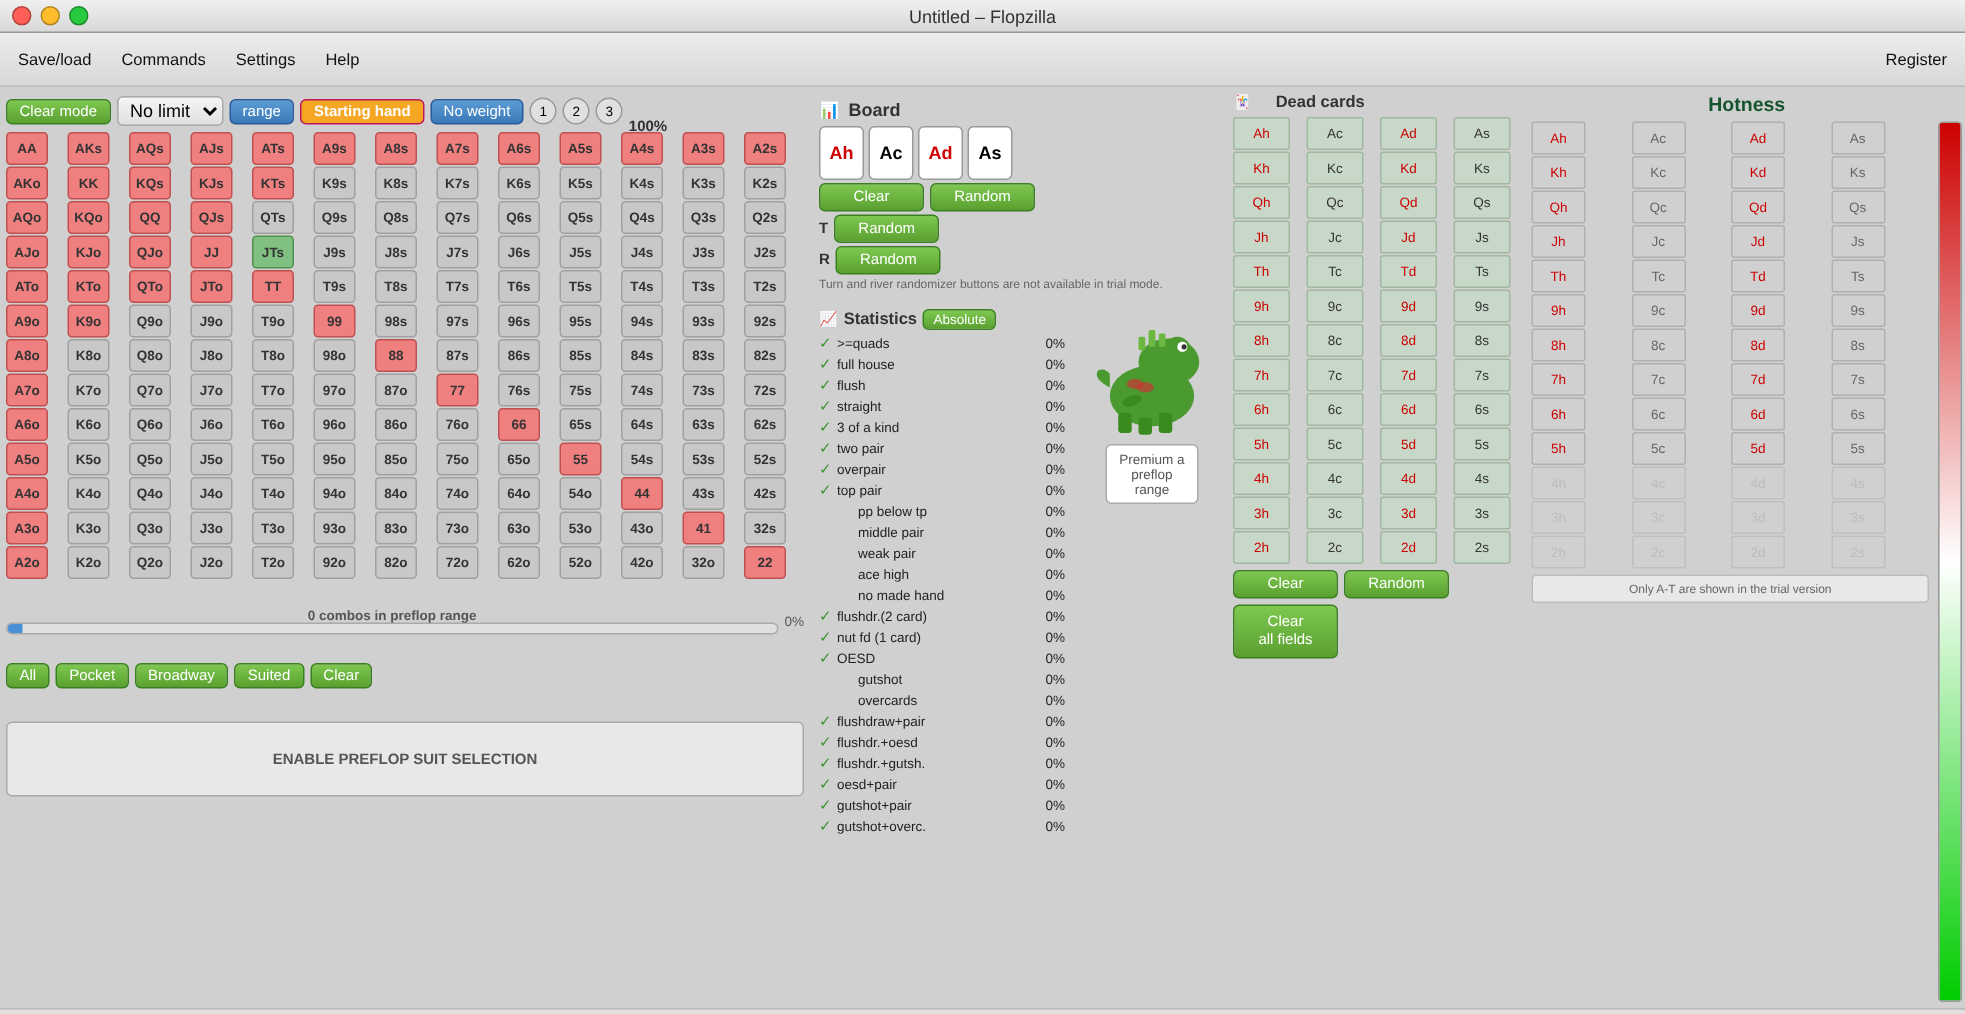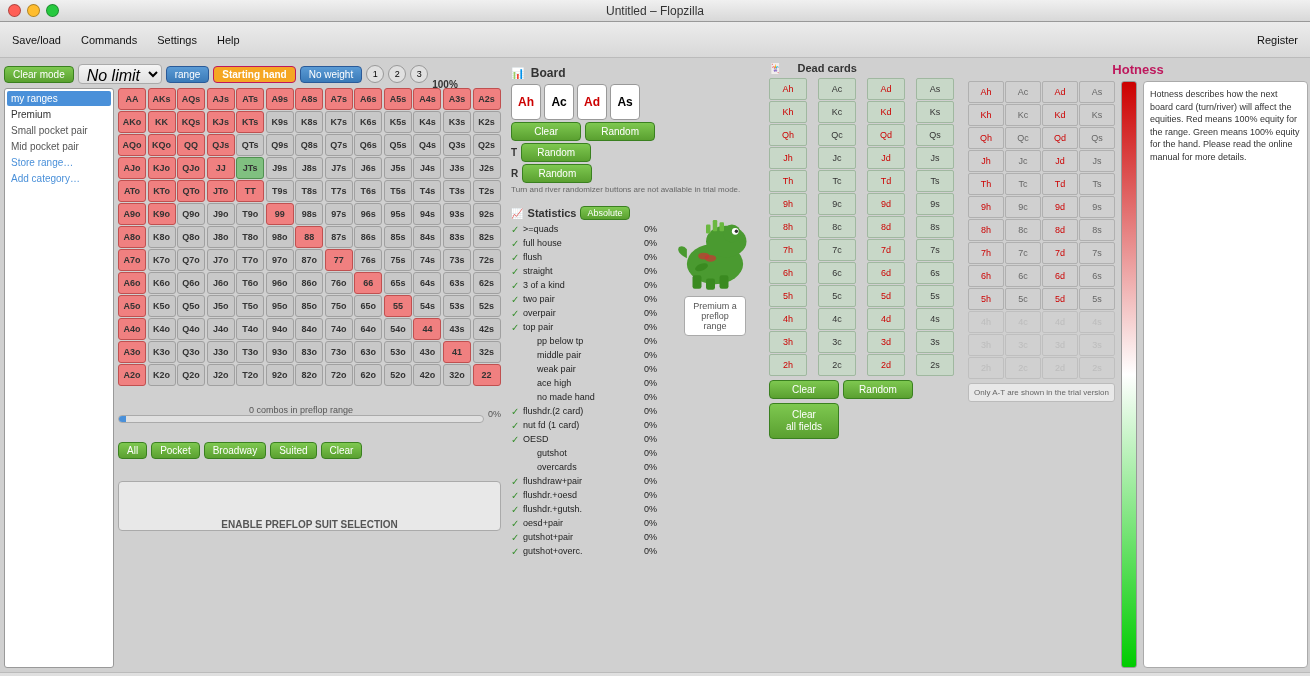--- a/index.html
+++ b/index.html
@@ -97,23 +97,22 @@
       color: white;
       padding: 2px 8px;
       font-size: 10px;
       cursor: pointer;
     }
     .select-box {
       background: linear-gradient(to bottom, #f5f5f5, #e0e0e0);
       border: 1px solid #aaa;
       border-radius: 4px;
       padding: 1px 4px;
-      font-size: 16px;
+      font-size: 12px;
       height: 20px;
-      font-style: italic;
     }
     .range-btn {
       background: linear-gradient(to bottom, #5b9bd5, #3a7ab8);
       border: 1px solid #2a5a98;
       border-radius: 4px;
       color: white;
       padding: 2px 8px;
       font-size: 10px;
       cursor: pointer;
     }
@@ -212,21 +211,21 @@
     
     .bottom-btns {
       display: flex; gap: 4px;
     }
 
     
     .preflop-box {
       border: 1px solid #aaa;
       border-radius: 4px;
       background: #e8e8e8;
-      display: flex; align-items: flex-end; justify-content: center;
+      display: flex; align-items: center; justify-content: center;
       height: 50px;
       margin-top: 2px;
     }
     .board-card {
       width: 30px; height: 36px;
       background: white;
       border: 1px solid #999;
       border-radius: 4px;
       display: flex; align-items: center; justify-content: center;
       font-size: 12px; font-weight: bold;
@@ -282,21 +281,21 @@
       background: white;
       border: 1px solid #aaa;
       border-radius: 4px;
       padding: 6px;
       font-size: 9px;
       color: #333;
       line-height: 1.4;
     }
     .hotness-title {
       font-size: 13px; font-weight: bold;
-      color: #be185d;
+      color: #14532d;
       text-align: center;
     }
     .hotness-card {
       width: 36px; height: 22px;
       background: #d0d0d0;
       border: 1px solid #b0b0b0;
       border-radius: 2px;
       display: flex; align-items: center; justify-content: center;
       font-size: 9px;
       color: #666;
@@ -310,20 +309,21 @@
       padding: 0 8px;
       border-top: 1px solid #bbb;
       font-size: 10px;
       color: #333;
     }
 
     .combos-text {
       text-align: center;
       font-size: 9px;
       color: #555;
+      font-weight: bold;
     }
     .percent-text {
       font-size: 9px; color: #555;
     }
 
     .clear-all-btn {
       background: linear-gradient(to bottom, #7ec850, #5aa030);
       border: 1px solid #3a8020;
       border-radius: 4px;
       color: white;
@@ -368,28 +368,20 @@
       <span class="label-orange">Starting hand</span>
       <button class="btn-blue">No weight</button>
       <div class="num-btn">1</div>
       <div class="num-btn">2</div>
       <div class="num-btn">3</div>
       <span style="font-size:10px;font-weight:bold;color:#333;margin-top:20px;">100%</span>
     </div>
 
     <div class="left-inner">
 
-      <div class="sidebar">
-        <div class="sidebar-item selected">my ranges</div>
-        <div class="sidebar-item">Premium</div>
-        <div class="sidebar-item small">Small pocket pair</div>
-        <div class="sidebar-item small">Mid pocket pair</div>
-        <div class="sidebar-item blue-text">Store range…</div>
-        <div class="sidebar-item blue-text">Add category…</div>
-      </div>
 
       <div class="hand-grid-container">
         <div class="hand-grid" id="hand-grid">
 
         <div class="hand-cell hc-red">AA</div>
             <div class="hand-cell hc-red">AKs</div>
             <div class="hand-cell hc-red">AQs</div>
             <div class="hand-cell hc-red">AJs</div>
             <div class="hand-cell hc-red">ATs</div>
             <div class="hand-cell hc-red">A9s</div>
@@ -903,21 +895,20 @@
               <div class="hotness-card" style="background: rgb(208, 208, 208); color: rgb(170, 170, 170);">2s</div>
             </div>
           <div style="background:#e8e8e8; border:1px solid #bbb; border-radius:3px; padding:4px; font-size:8px; color:#666; margin-top:4px; text-align:center;">Only A-T are shown
 in the trial version</div>
         </div>
 
         <div style="display:flex; flex-direction:column; align-items:center; gap:2px;">
           <div style="width:16px; flex:1; background: linear-gradient(to top, #00cc00 0%, #ffffff 50%, #cc0000 100%); border:1px solid #999; border-radius:3px;"></div>
         </div>
 
-        <div style="width:165px; background:white; border:1px solid #aaa; border-radius:4px; padding:6px; font-size:9px; color:#333; line-height:1.4;">Hotness describes how the next board card (turn/river) will affect the equities. Red means 100% equity for the range. Green means 100% equity for the hand. Please read the online manual for more details.</div>
       </div>
     </div>
 
   </div>
 </div>
 
 <div class="statusbar">
   <span>Ready</span>
   <div style="flex:1"></div>
   <div style="display:flex; gap:2px;">

